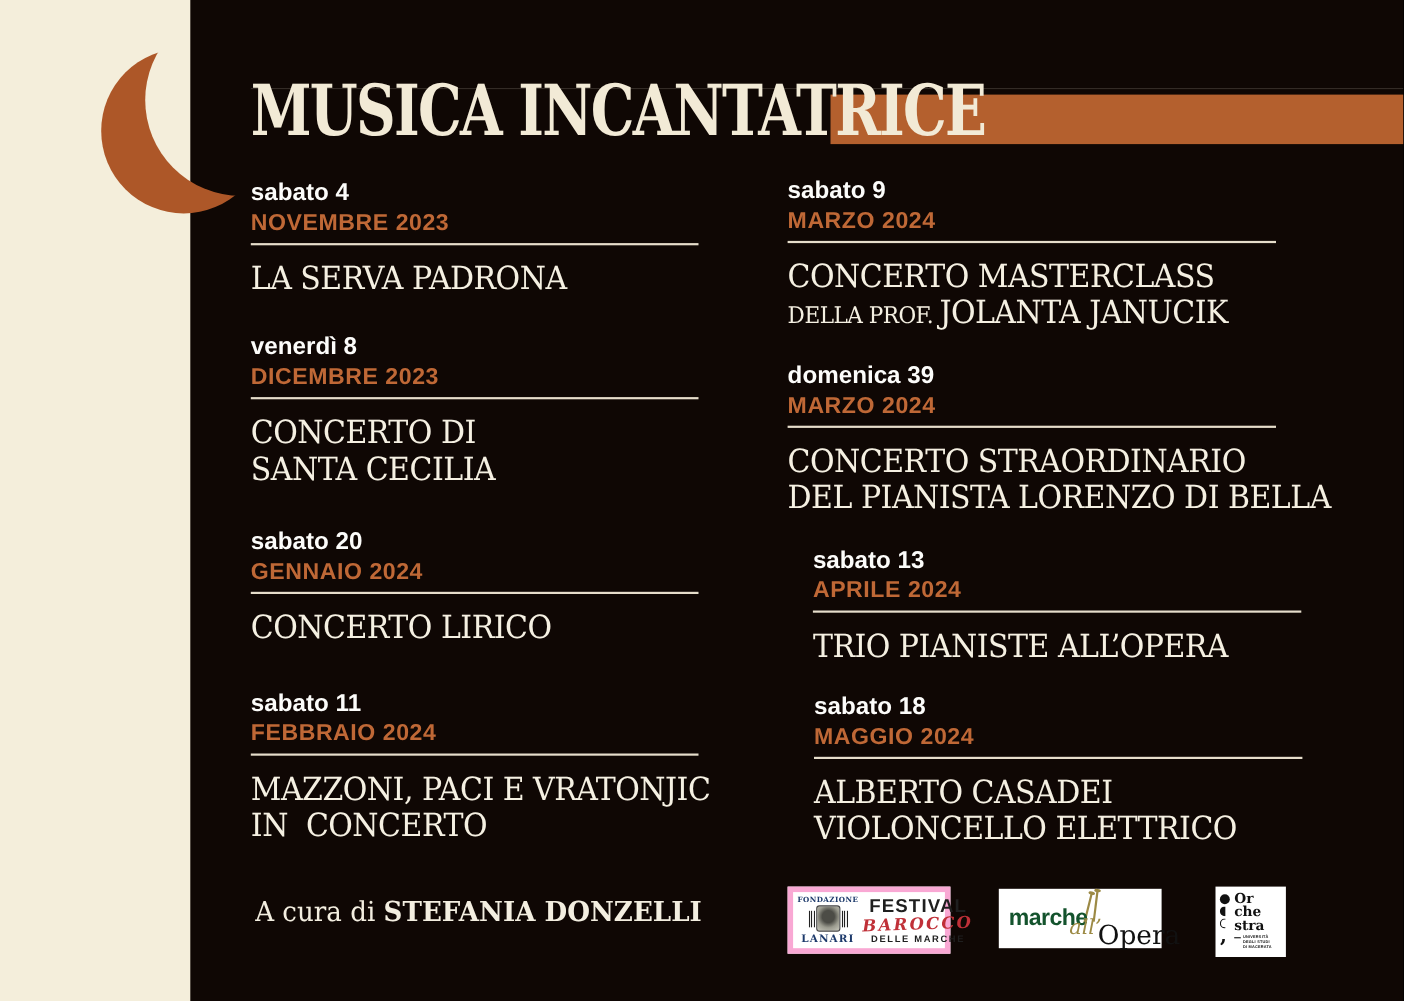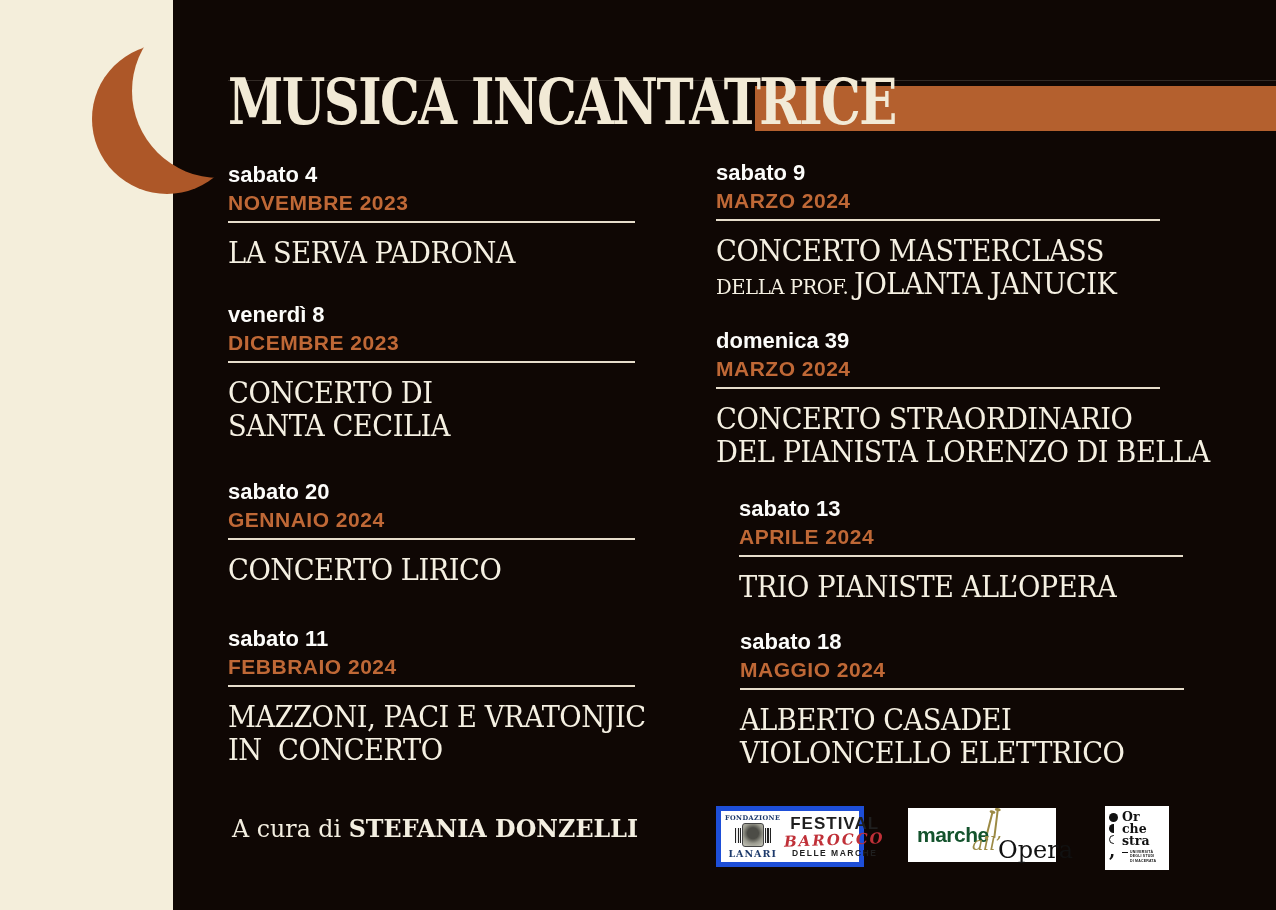--- a/index.html
+++ b/index.html
@@ -19,21 +19,21 @@
   .ev-rule{margin-top:8px;border-top:2px solid #e6ddcb;height:0;}
   .ev-title{margin-top:14px;font-family:"DejaVu Serif",serif;font-size:29px;line-height:1.13;
     color:#f5f0e2;white-space:pre;transform:scaleX(.94);transform-origin:0 0;letter-spacing:-.5px;}
   .seg-small{font-size:.72em;}
   
   .curator{position:absolute;left:232px;top:814px;font-family:"DejaVu Serif",serif;
     font-size:25px;color:#f3eee0;white-space:pre;transform:scaleX(.95);transform-origin:0 0;}
   .curator b{font-weight:700;}
   
   .logo{position:absolute;background:#fff;box-sizing:border-box;}
-  .logo-fb{left:716px;top:806px;width:148px;height:61px;border:5px solid #1d4ed8;
+  .logo-fb{left:716px;top:806px;width:148px;height:61px;border:5px solid #f9a8d4;
     display:flex;align-items:center;padding:2px 4px;gap:4px;}
   .fb-left{width:58px;display:flex;flex-direction:column;align-items:center;}
   .fb-fond{font-size:6.5px;font-weight:700;color:#1d3a6b;letter-spacing:.4px;font-family:"DejaVu Serif",serif;}
   .fb-mid{display:flex;align-items:center;gap:1px;margin:1px 0;}
   .fb-keys{width:6px;height:15px;background:repeating-linear-gradient(to right,#222 0 1px,#eee 1px 2.5px);}
   .fb-portrait{width:20px;height:22px;border:1px solid #444;border-radius:3px;
     background:radial-gradient(circle at 50% 42%,#4c4c46 0 34%,#9a9a8e 62%,#c8c8bc 100%);}
   .fb-lanari{font-size:9.5px;font-weight:700;color:#1d3a6b;letter-spacing:1px;font-family:"DejaVu Serif",serif;}
   .fb-right{flex:1;text-align:center;line-height:1;}
   .fb-festival{font-size:17px;font-weight:700;color:#1f1f1f;letter-spacing:1px;}

